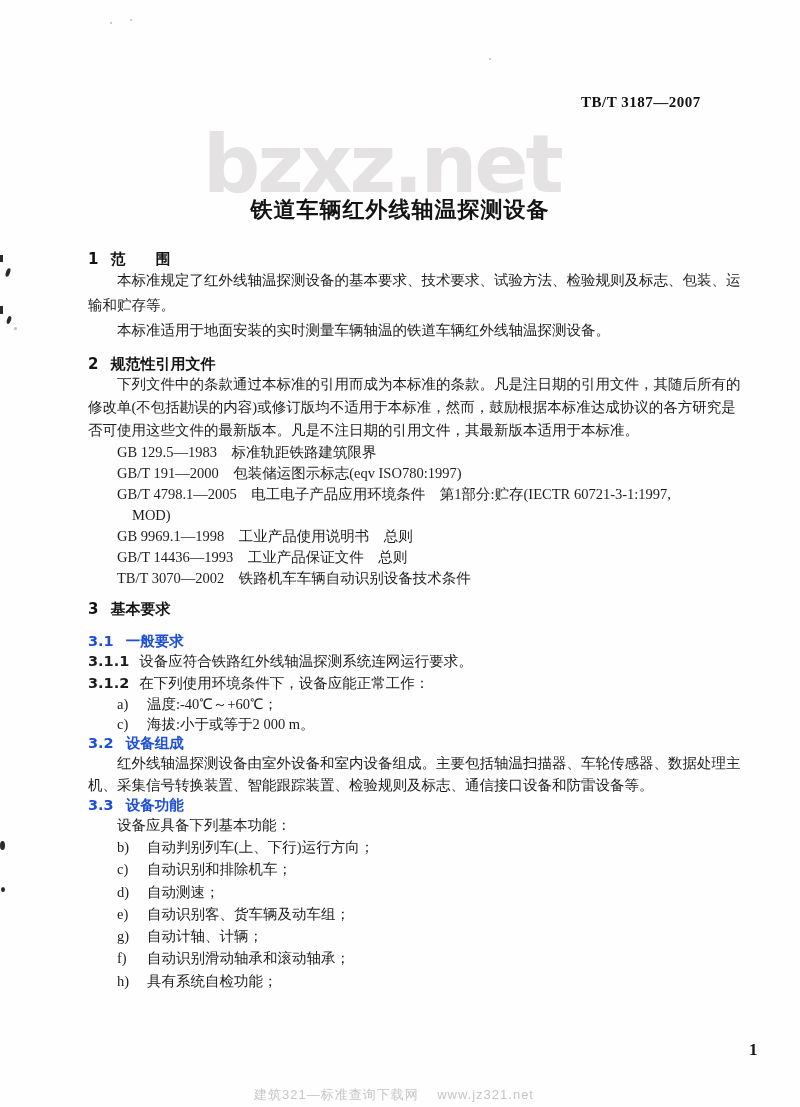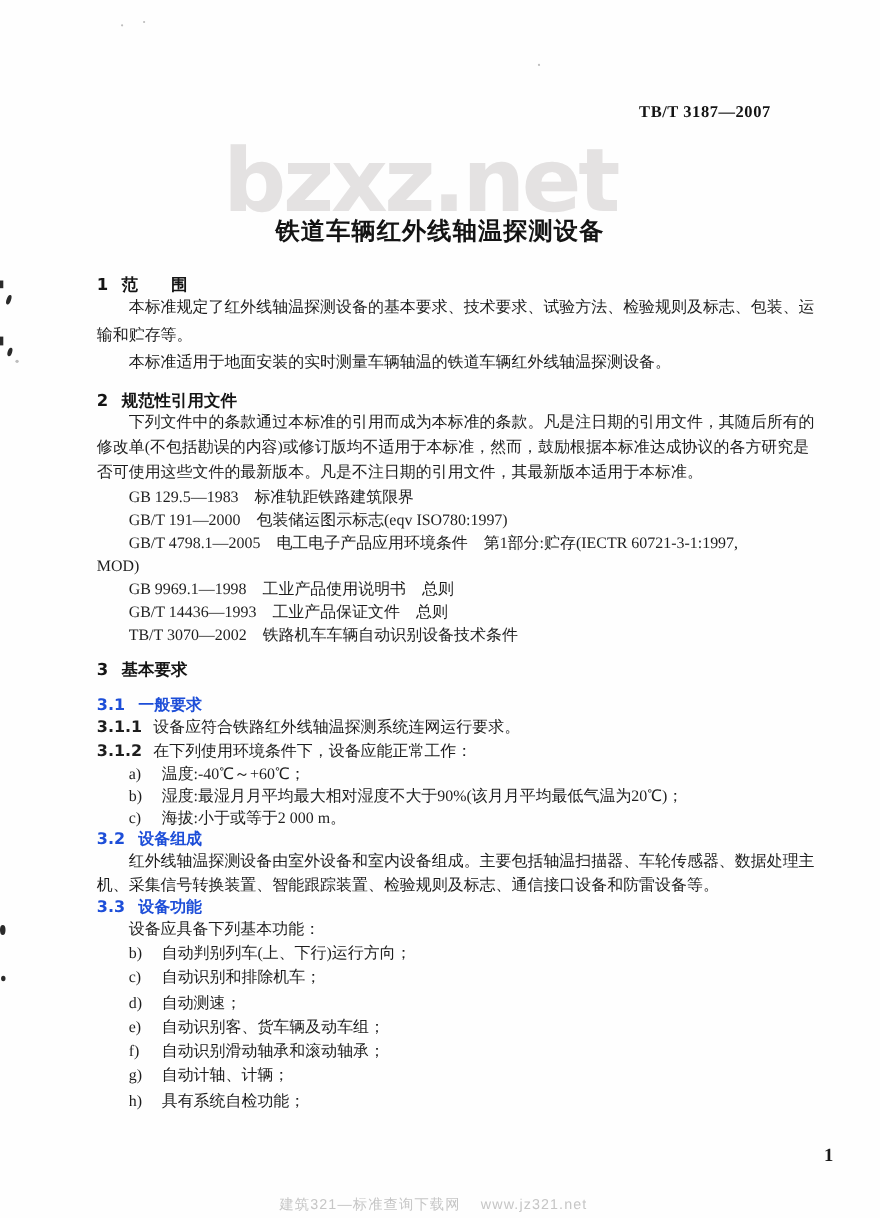--- a/index.html
+++ b/index.html
@@ -45,21 +45,21 @@
   .sub-heading {
     font-family:"DejaVu Sans", sans-serif;
     font-weight:bold; font-size:14.5px; line-height:18px; color:#1d4ed8;
   }
   .sub-heading .num { margin-right:12px; }
   .p-body { text-indent:29px; }
   .mt2{margin-top:2px;} .mt3{margin-top:3px;} .mt4{margin-top:4px;} .mt10{margin-top:10px;} .mt11{margin-top:11px;}
   .mt12{margin-top:12px;} .mt14{margin-top:14px;}
   .refs { margin-top:0; }
   .refs p { line-height:21px; text-indent:29px; }
-  .refs p.cont { text-indent:0; }
+  .refs p.cont { text-indent:0;margin-left:44px; }
   .s2para { line-height:23px; margin-top:6px; text-indent:29px; }
   .clause { line-height:22px; }
   .clause-num {
     font-family:"DejaVu Sans", sans-serif; font-weight:bold; margin-right:10px;
   }
   ul.plain { list-style:none; margin:0; padding:0 0 0 29px; }
   ul.env li { line-height:20px; }
   ul.funcs li { line-height:22.3px; }
   .li-label { display:inline-block; width:30px; }
   .s32para { line-height:22px; margin-top:2px; text-indent:29px; }
@@ -123,40 +123,39 @@
       <span class="num">3.1</span><span>一般要求</span>
     </div>
     <p class="clause mt4">
       <span class="clause-num">3.1.1</span><span>设备应符合铁路红外线轴温探测系统连网运行要求。</span>
     </p>
     <p class="clause mt3">
       <span class="clause-num">3.1.2</span><span>在下列使用环境条件下，设备应能正常工作：</span>
     </p>
     <ul class="plain env">
       <li><span class="li-label">a)</span><span>温度:-40℃～+60℃；</span></li>
-      <li><span class="li-label">b)</span><span>湿度:最湿月月平均最大相对湿度不大于90%(该月月平均最低气温为20℃)；</span></li>
       <li><span class="li-label">c)</span><span>海拔:小于或等于2 000 m。</span></li>
     </ul>
 
     <div class="sub-heading">
       <span class="num">3.2</span><span>设备组成</span>
     </div>
     <p class="s32para">红外线轴温探测设备由室外设备和室内设备组成。主要包括轴温扫描器、车轮传感器、数据处理主机、采集信号转换装置、智能跟踪装置、检验规则及标志、通信接口设备和防雷设备等。</p>
 
     <div class="sub-heading">
       <span class="num">3.3</span><span>设备功能</span>
     </div>
     <p class="intro">设备应具备下列基本功能：</p>
     <ul class="plain funcs">
       <li><span class="li-label">b)</span><span>自动判别列车(上、下行)运行方向；</span></li>
       <li><span class="li-label">c)</span><span>自动识别和排除机车；</span></li>
       <li><span class="li-label">d)</span><span>自动测速；</span></li>
       <li><span class="li-label">e)</span><span>自动识别客、货车辆及动车组；</span></li>
+      <li><span class="li-label">g)</span><span>自动计轴、计辆；</span></li>
       <li><span class="li-label">f)</span><span>自动识别滑动轴承和滚动轴承；</span></li>
-      <li><span class="li-label">g)</span><span>自动计轴、计辆；</span></li>
       <li><span class="li-label">h)</span><span>具有系统自检功能；</span></li>
     </ul>
 
   </div>
 
   <div class="page-number">1</div>
   <div class="wm-footer">建筑321—标准查询下载网    www.jz321.net</div>
 
   <div class="art" style="left:0; top:255px; width:3px; height:7px;"></div>
   <div class="art round" style="left:6px; top:268px; width:4px; height:9px; transform:rotate(20deg);"></div>

